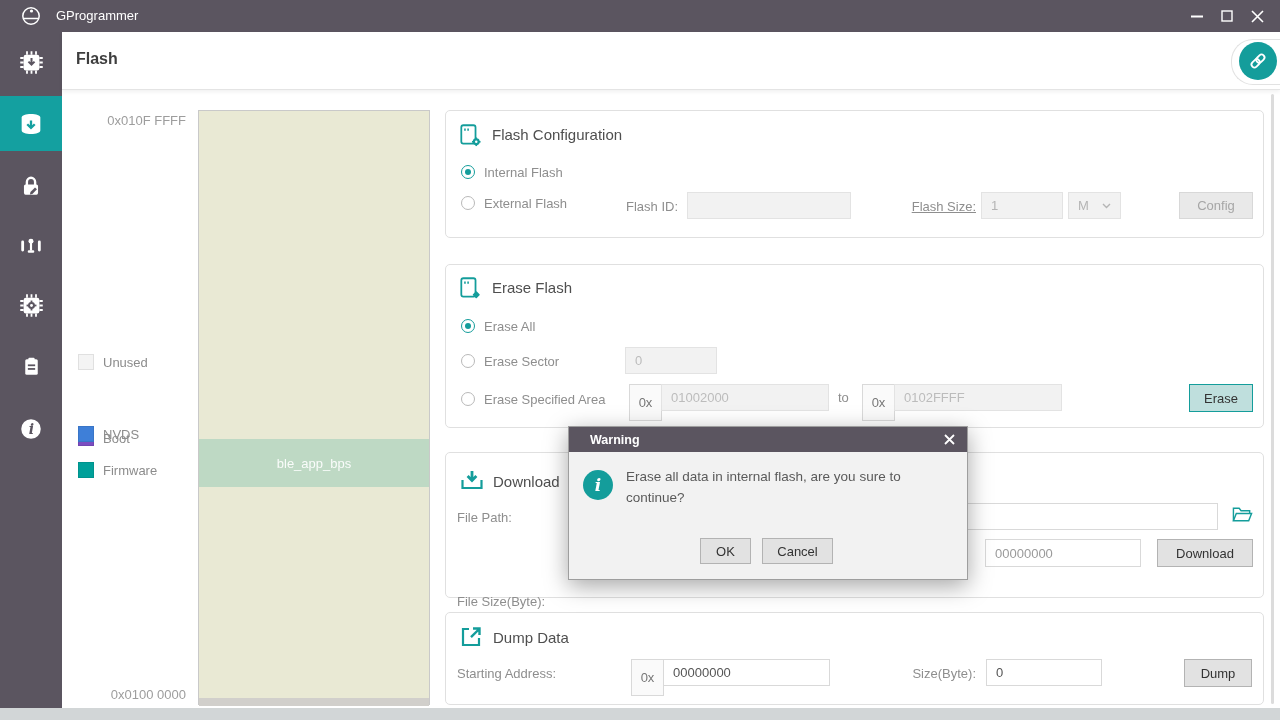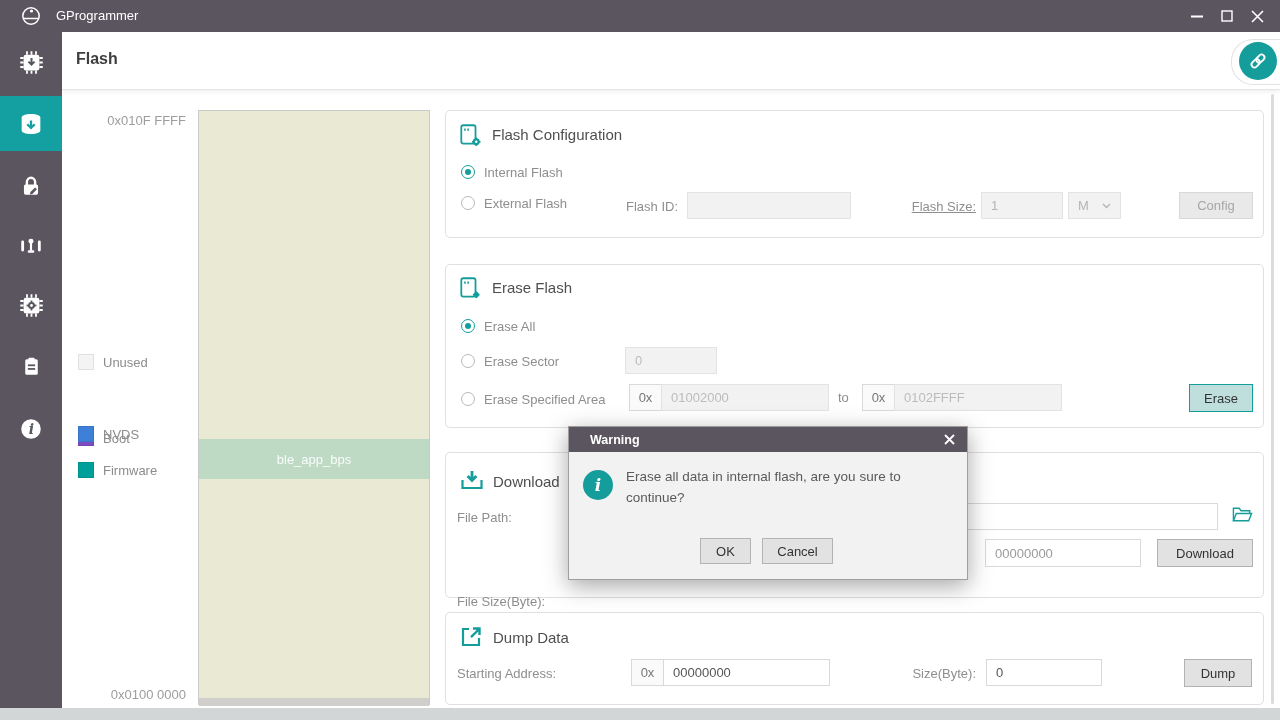--- a/index.html
+++ b/index.html
@@ -46,21 +46,21 @@
   .radio{width:14px;height:14px;border:1.5px solid #b9b9b9;border-radius:50%;background:#fff;box-sizing:border-box;position:relative;flex:none;cursor:pointer;}
   .radio.checked{border-color:#149d9b;}
   .radio.checked::after{content:"";position:absolute;left:2.5px;top:2.5px;width:6px;height:6px;border-radius:50%;background:#149d9b;}
   .rlabel{font-size:13px;color:#8e8e8e;}
   .fld-label{position:absolute;font-size:13px;color:#8e8e8e;}
   .tin{position:absolute;height:27px;border:1px solid #d9d9d9;background:#fff;color:#555;
        font-size:13px;padding:0 9px;box-sizing:border-box;font-family:"Liberation Sans",sans-serif;outline:none;}
   .tin::placeholder{color:#bcbcbc;}
   .tin.dis{background:#f2f2f2;border-color:#e3e3e3;color:#b5b5b5;}
   .tin.gval{color:#9a9a9a;}
-  .hexbox{position:absolute;width:33px;height:27px;border:1px solid #d9d9d9;background:#fafafa;color:#777;
+  .hexbox{position:absolute;width:33px;height:37px;border:1px solid #d9d9d9;background:#fafafa;color:#777;
           font-size:13px;display:flex;align-items:center;justify-content:center;box-sizing:border-box;}
   .unitbox{position:absolute;width:53px;height:27px;border:1px solid #e3e3e3;background:#f2f2f2;color:#b5b5b5;
            font-size:13px;display:flex;align-items:center;justify-content:space-between;padding:0 9px;box-sizing:border-box;}
   .btn{position:absolute;border:1px solid #b3b3b3;background:#e2e2e2;color:#333;font-size:13px;
        display:flex;align-items:center;justify-content:center;cursor:pointer;font-family:"Liberation Sans",sans-serif;}
   .btn.disabled{background:#e9e9e9;border-color:#d8d8d8;color:#a6a6a6;cursor:default;}
   .btn.teal{background:#bfdfdd;border-color:#149d9b;}
   .tolabel{position:absolute;font-size:13px;color:#8e8e8e;}
   .folder-btn{position:absolute;background:none;border:none;padding:0;cursor:pointer;}
 
@@ -201,21 +201,21 @@
   <div class="legend-row" style="top:426px;">
     <span class="swatch" style="background-color: rgb(62, 127, 216);"></span>
     <span class="legend-label">NVDS</span>
   </div>
   <div class="legend-row" style="top:462px;">
     <span class="swatch" style="background-color: rgb(0, 160, 154);"></span>
     <span class="legend-label">Firmware</span>
   </div>
 
   <div class="memmap" style="background-color: rgb(233, 233, 212);">
-    <div class="mem-region" style="top: 328px; height: 40px; background-color: rgb(190, 217, 196);">
+    <div class="mem-region" style="top: 328px; height: 48px; background-color: rgb(190, 217, 196);">
       <span>ble_app_bps</span>
     </div>
     <div class="mem-strip" style="top:587px;height:8px;"></div>
   </div>
 
   <div class="panel" style="top:110px;height:128px;">
     <span class="sec-icon" style="top:13px;">
       <svg width="21" height="23" viewBox="0 0 20 22" fill="none">
         <rect x="1.2" y="1.2" width="13.6" height="17.6" rx="2" stroke="#149d9b" stroke-width="1.7"></rect>
         <path d="M4.7 4.2v2.2M7.7 4.2v2.2" stroke="#149d9b" stroke-width="1.5"></path>

